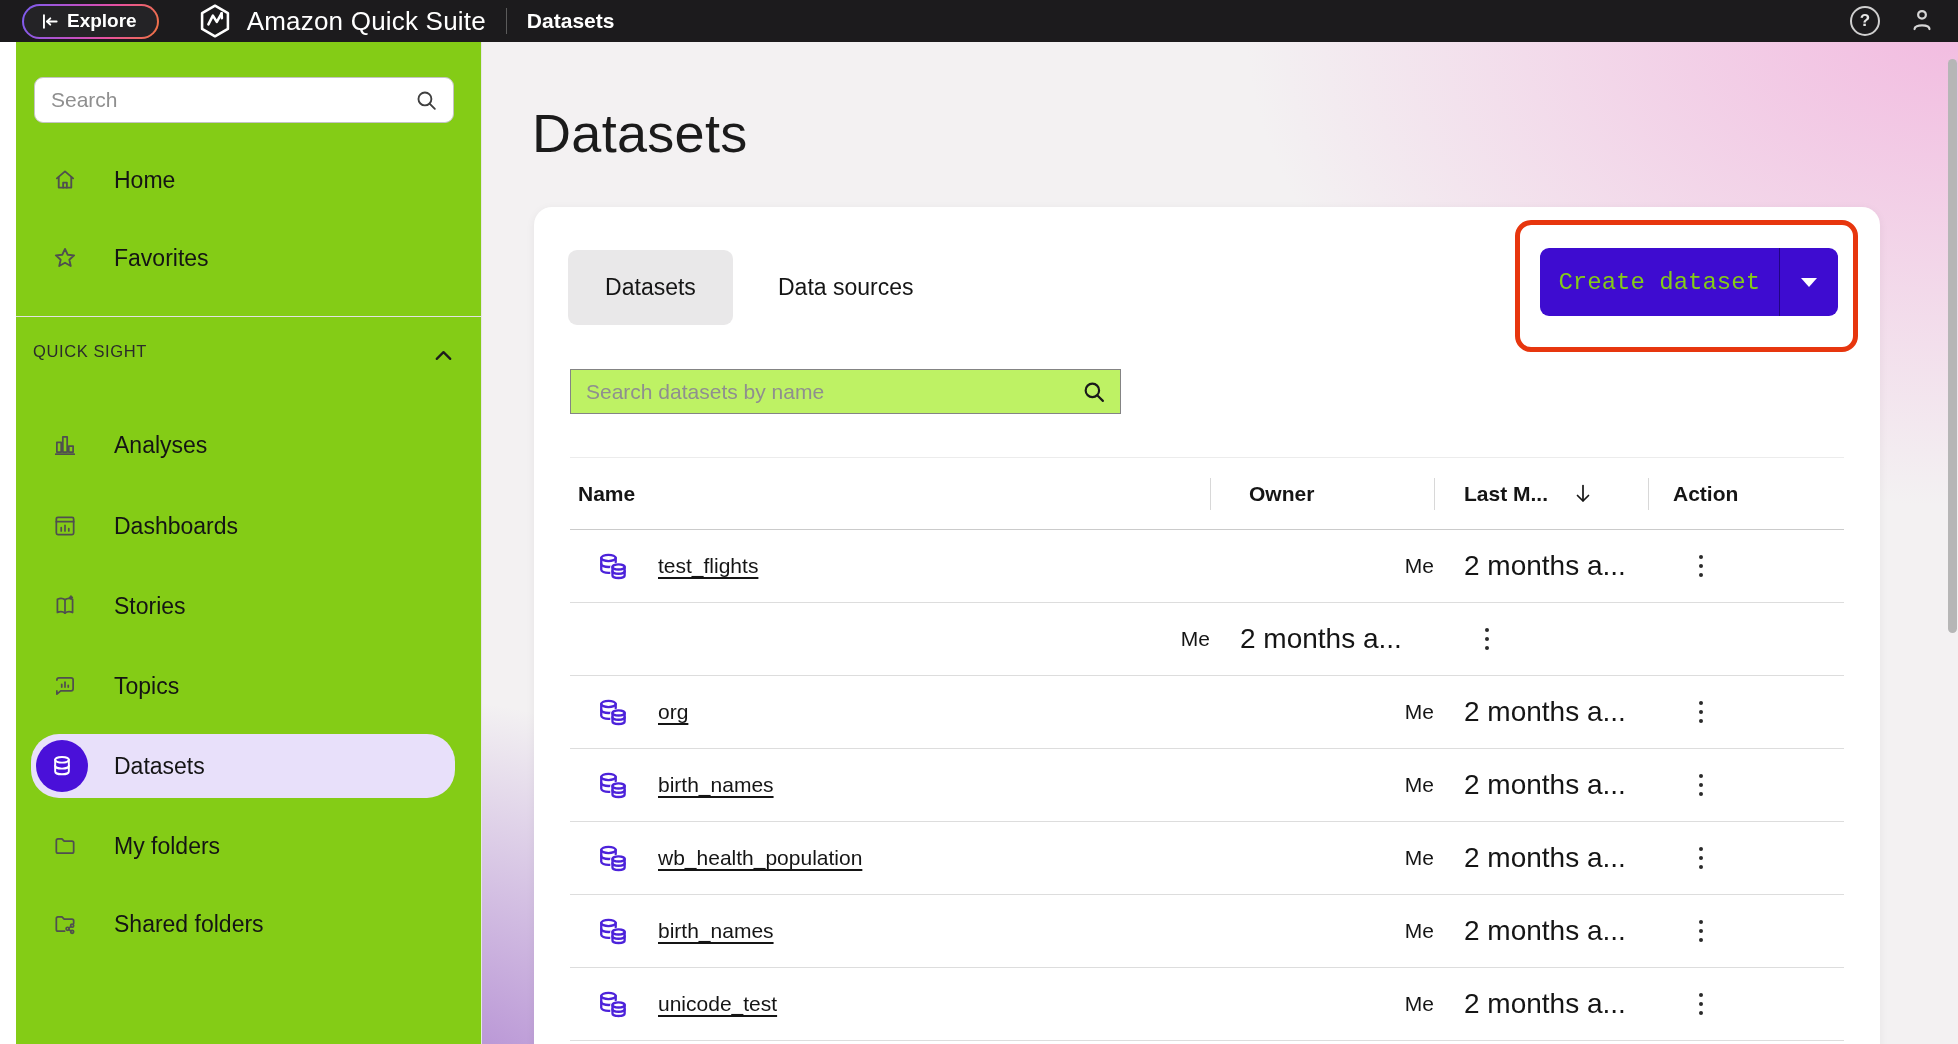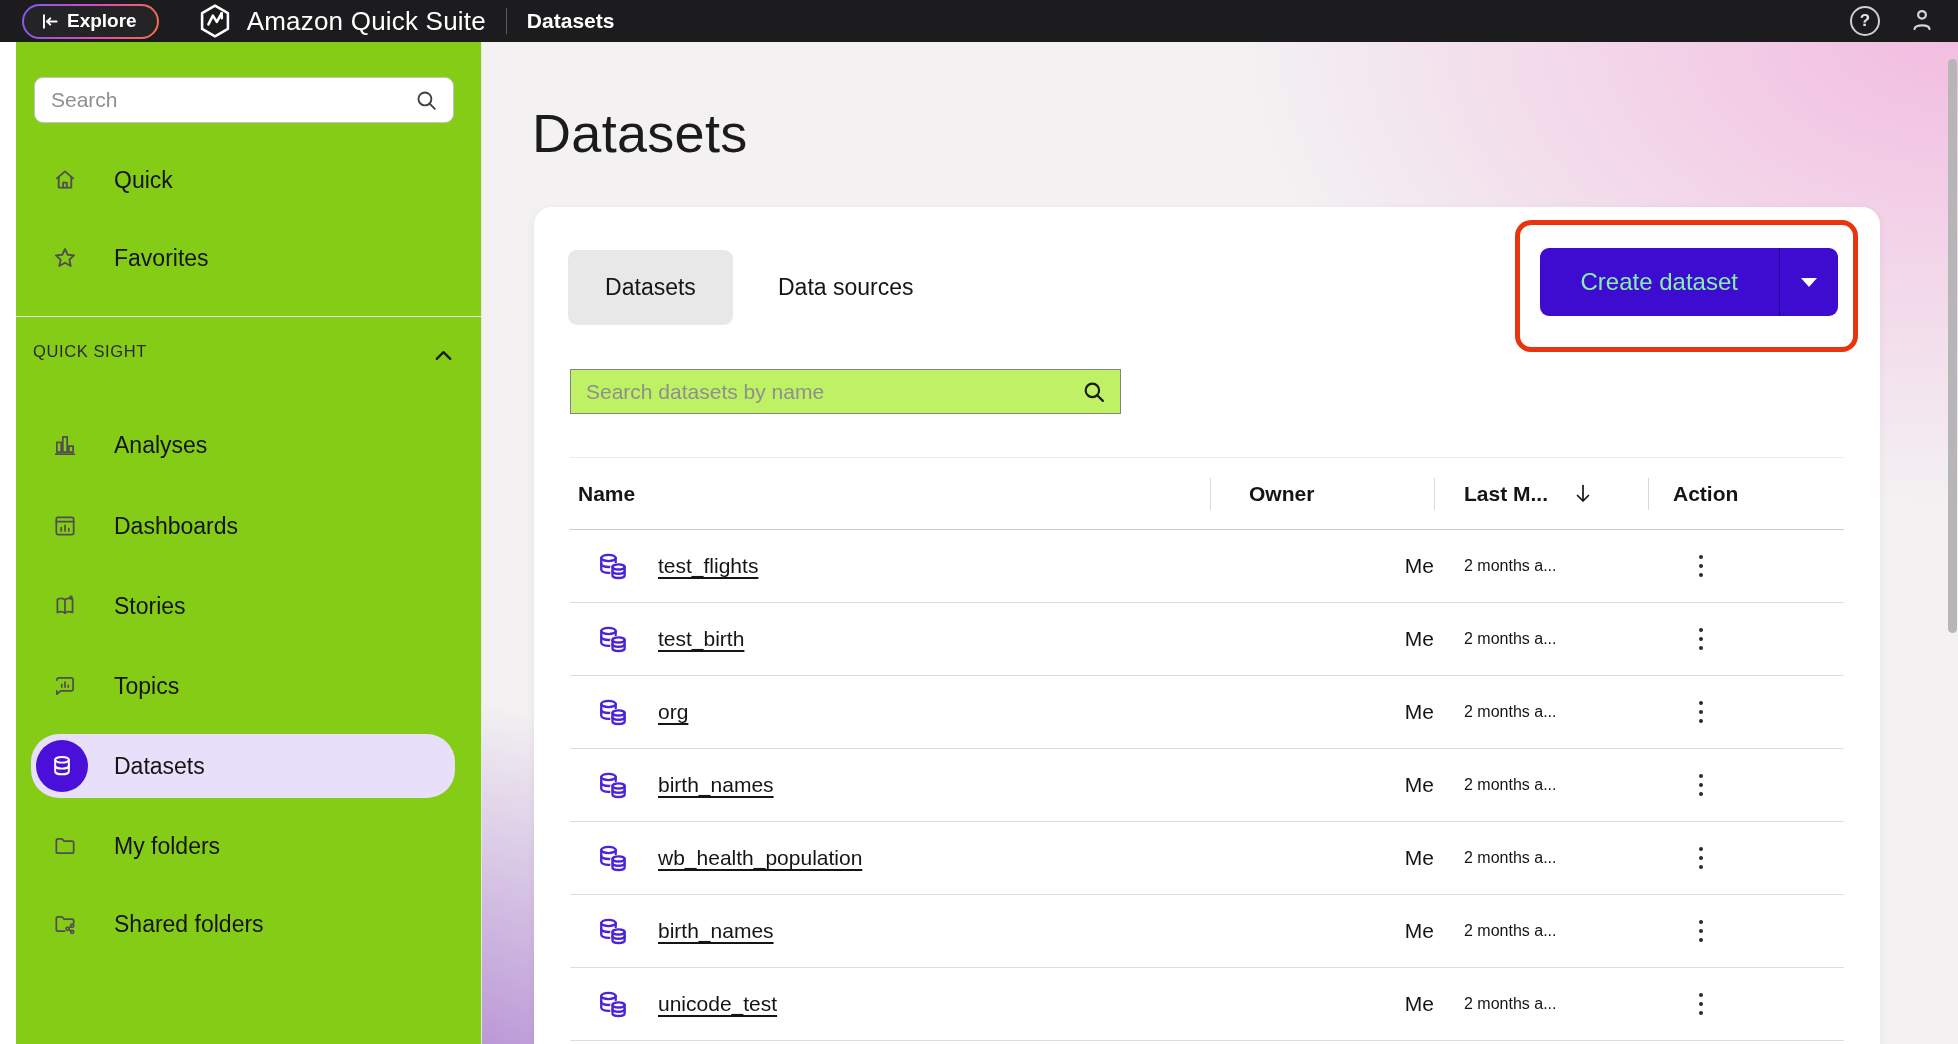--- a/index.html
+++ b/index.html
@@ -49,21 +49,21 @@
   .card { position:absolute; left:68px; top:165px; width:1346px; height:900px; background:#fff; border-radius:18px;
     box-shadow:0 2px 10px rgba(0,0,0,0.06); }
   .tabs { position:absolute; left:34px; top:43px; display:flex; align-items:center; }
   .tab { height:75px; display:flex; align-items:center; justify-content:center; font-size:23px; color:#151515; background:transparent;
     border:none; cursor:pointer; font-family:inherit; }
   .tab.active { width:165px; background:#e9e8e9; border-radius:9px; }
   .tab.plain { margin-left:41px; padding:0 4px; }
   .annotation-box { position:absolute; top:13px; right:22px; width:343px; height:132px; border:5px solid #e7360e; border-radius:16px; }
   .create-btn { position:absolute; left:20px; top:23px; width:298px; height:68px; background:#3e0cd0; border:none; border-radius:9px;
     display:flex; align-items:stretch; cursor:pointer; padding:0; overflow:hidden; }
-  .create-main { flex:1; display:flex; align-items:center; justify-content:center; color:#86efac; font-size:24px; font-family:Liberation Sans, sans-serif; }
+  .create-main { flex:1; display:flex; align-items:center; justify-content:center; color:#84cc16; font-size:24px; font-family:Liberation Mono, monospace; }
   .create-sep { width:1.5px; background:rgba(10,0,70,0.55); }
   .create-caret { width:58px; display:flex; align-items:center; justify-content:center; }
   .ds-search { position:absolute; left:36px; top:162px; width:551px; height:45px; border:1.5px solid #848484; border-radius:0;
     display:flex; align-items:center; background:#bef264; }
   .ds-search input { flex:1; border:none; outline:none; font-size:21px; color:#333; padding:0 8px 0 15px; font-family:inherit; background:transparent; }
   .ds-search input::placeholder { color:#8f8f8f; }
   .ds-search .mag { margin-right:13px; display:flex; }
 
   
   .table { position:absolute; left:36px; right:36px; top:250px; }
@@ -75,21 +75,21 @@
   .th-mod { padding-left:30px; }
   .th-action { padding-left:25px; }
   .th-owner::before, .th-mod::before, .th-action::before { content:""; position:absolute; left:0; top:50%; transform:translateY(-50%);
     width:1px; height:32px; background:#d8d8d8; }
   .sort-ico { margin-left:26px; display:flex; }
   .trow { border-bottom:1px solid #dddddd; }
   .td-name { display:flex; align-items:center; gap:28px; padding-left:26px; }
   .td-name .ds-ico { display:flex; flex:0 0 auto; }
   .ds-link { font-size:21px; color:#151515; text-decoration:underline; text-underline-offset:4px; cursor:pointer; }
   .td-owner { padding-left:39px; font-size:21px;text-align:right; }
-  .td-mod { padding-left:30px; font-size:16px; }
+  .td-mod { padding-left:30px; font-size:28px; }
   .kebab { margin-left:40px; width:26px; height:34px; background:none; border:none; cursor:pointer;
     display:flex; flex-direction:column; align-items:center; justify-content:center; gap:4.5px; }
   .kebab i { width:4.5px; height:4.5px; border-radius:50%; background:#2a2a2a; }
 
   .scroll-thumb { position:absolute; right:1px; top:17px; width:9px; height:574px; background:#b6b6b6; border-radius:5px; }
 </style>
 </head>
 <body>
 
 <div id="page">
@@ -142,21 +142,21 @@
     </div>
 
     <div class="nav-item" style="top:110px">
       <span class="ni-icon">
         <svg viewBox="0 0 24 24" fill="none" stroke="#4f4f4f" stroke-width="1.7" stroke-linejoin="round" stroke-linecap="round">
           <path d="M4.5 10.5 L12 4 L19.5 10.5"></path>
             <path d="M6.2 9.2 V19 H17.8 V9.2"></path>
             <path d="M10.3 19 v-4.6 h3.4 V19"></path>
         </svg>
       </span>
-      <span class="ni-label">Quick</span>
+      <span class="ni-label">Home</span>
     </div>
 
     <div class="nav-item" style="top:188px">
       <span class="ni-icon">
         <svg viewBox="0 0 24 24" fill="none" stroke="#4f4f4f" stroke-width="1.7" stroke-linejoin="round">
           <path d="M12 3.6 l2.5 5.4 5.9 0.6 -4.4 4 1.3 5.8 -5.3 -3 -5.3 3 1.3 -5.8 -4.4 -4 5.9 -0.6 Z"></path>
         </svg>
       </span>
       <span class="ni-label">Favorites</span>
     </div>
@@ -341,41 +341,53 @@
     <div class="td-action">
       <button class="kebab">
                   <i></i>
                   <i></i>
                   <i></i>
                 </button>
     </div>
   </div>
 
   <div class="trow">
+    <div class="td-owner">Me</div>
+    <div class="td-mod">2 months a...</div>
+    <div class="td-action">
+      <button class="kebab">
+                  <i></i>
+                  <i></i>
+                  <i></i>
+                </button>
+    </div>
+  </div>
+
+  <div class="trow">
     <div class="td-name">
       <span class="ds-ico">
         <svg width="34" height="31" viewBox="0 0 26 24" fill="none">
           <g stroke="#4c22da" stroke-width="1.8" stroke-linecap="round">
             <ellipse cx="9.5" cy="5.4" rx="5.6" ry="2.4"></ellipse>
             <path d="M3.9 5.4 V14.6 c0 1.3 2.5 2.4 5.6 2.4 1 0 1.9-.1 2.7-.3"></path>
             <path d="M15.1 5.4 v3.4"></path>
             <path d="M3.9 10 c0 1.3 2.5 2.4 5.6 2.4 .6 0 1.2 0 1.7-.1"></path>
           </g>
           <g>
             <ellipse cx="17.3" cy="12.1" rx="6.4" ry="3" fill="#fff"></ellipse>
             <rect x="10.9" y="12.1" width="12.8" height="8" fill="#fff"></rect>
           </g>
           <g stroke="#4c22da" stroke-width="1.8" stroke-linecap="round">
             <ellipse cx="17.3" cy="12.3" rx="4.7" ry="2"></ellipse>
             <path d="M12.6 12.3 V18.9 c0 1.1 2.1 2 4.7 2 s4.7-.9 4.7-2 V12.3"></path>
             <path d="M12.6 15.6 c0 1.1 2.1 2 4.7 2 s4.7-.9 4.7-2"></path>
           </g>
         </svg>
       </span>
-      <a class="ds-link">test_birth</a>
+      <a class="ds-link">org</a>
     </div>
     <div class="td-owner">Me</div>
     <div class="td-mod">2 months a...</div>
     <div class="td-action">
       <button class="kebab">
                   <i></i>
                   <i></i>
                   <i></i>
                 </button>
     </div>
@@ -395,21 +407,21 @@
             <ellipse cx="17.3" cy="12.1" rx="6.4" ry="3" fill="#fff"></ellipse>
             <rect x="10.9" y="12.1" width="12.8" height="8" fill="#fff"></rect>
           </g>
           <g stroke="#4c22da" stroke-width="1.8" stroke-linecap="round">
             <ellipse cx="17.3" cy="12.3" rx="4.7" ry="2"></ellipse>
             <path d="M12.6 12.3 V18.9 c0 1.1 2.1 2 4.7 2 s4.7-.9 4.7-2 V12.3"></path>
             <path d="M12.6 15.6 c0 1.1 2.1 2 4.7 2 s4.7-.9 4.7-2"></path>
           </g>
         </svg>
       </span>
-      <a class="ds-link">org</a>
+      <a class="ds-link">birth_names</a>
     </div>
     <div class="td-owner">Me</div>
     <div class="td-mod">2 months a...</div>
     <div class="td-action">
       <button class="kebab">
                   <i></i>
                   <i></i>
                   <i></i>
                 </button>
     </div>
@@ -429,21 +441,21 @@
             <ellipse cx="17.3" cy="12.1" rx="6.4" ry="3" fill="#fff"></ellipse>
             <rect x="10.9" y="12.1" width="12.8" height="8" fill="#fff"></rect>
           </g>
           <g stroke="#4c22da" stroke-width="1.8" stroke-linecap="round">
             <ellipse cx="17.3" cy="12.3" rx="4.7" ry="2"></ellipse>
             <path d="M12.6 12.3 V18.9 c0 1.1 2.1 2 4.7 2 s4.7-.9 4.7-2 V12.3"></path>
             <path d="M12.6 15.6 c0 1.1 2.1 2 4.7 2 s4.7-.9 4.7-2"></path>
           </g>
         </svg>
       </span>
-      <a class="ds-link">birth_names</a>
+      <a class="ds-link">wb_health_population</a>
     </div>
     <div class="td-owner">Me</div>
     <div class="td-mod">2 months a...</div>
     <div class="td-action">
       <button class="kebab">
                   <i></i>
                   <i></i>
                   <i></i>
                 </button>
     </div>
@@ -463,21 +475,21 @@
             <ellipse cx="17.3" cy="12.1" rx="6.4" ry="3" fill="#fff"></ellipse>
             <rect x="10.9" y="12.1" width="12.8" height="8" fill="#fff"></rect>
           </g>
           <g stroke="#4c22da" stroke-width="1.8" stroke-linecap="round">
             <ellipse cx="17.3" cy="12.3" rx="4.7" ry="2"></ellipse>
             <path d="M12.6 12.3 V18.9 c0 1.1 2.1 2 4.7 2 s4.7-.9 4.7-2 V12.3"></path>
             <path d="M12.6 15.6 c0 1.1 2.1 2 4.7 2 s4.7-.9 4.7-2"></path>
           </g>
         </svg>
       </span>
-      <a class="ds-link">wb_health_population</a>
+      <a class="ds-link">birth_names</a>
     </div>
     <div class="td-owner">Me</div>
     <div class="td-mod">2 months a...</div>
     <div class="td-action">
       <button class="kebab">
                   <i></i>
                   <i></i>
                   <i></i>
                 </button>
     </div>
@@ -497,54 +509,20 @@
             <ellipse cx="17.3" cy="12.1" rx="6.4" ry="3" fill="#fff"></ellipse>
             <rect x="10.9" y="12.1" width="12.8" height="8" fill="#fff"></rect>
           </g>
           <g stroke="#4c22da" stroke-width="1.8" stroke-linecap="round">
             <ellipse cx="17.3" cy="12.3" rx="4.7" ry="2"></ellipse>
             <path d="M12.6 12.3 V18.9 c0 1.1 2.1 2 4.7 2 s4.7-.9 4.7-2 V12.3"></path>
             <path d="M12.6 15.6 c0 1.1 2.1 2 4.7 2 s4.7-.9 4.7-2"></path>
           </g>
         </svg>
       </span>
-      <a class="ds-link">birth_names</a>
-    </div>
-    <div class="td-owner">Me</div>
-    <div class="td-mod">2 months a...</div>
-    <div class="td-action">
-      <button class="kebab">
-                  <i></i>
-                  <i></i>
-                  <i></i>
-                </button>
-    </div>
-  </div>
-
-  <div class="trow">
-    <div class="td-name">
-      <span class="ds-ico">
-        <svg width="34" height="31" viewBox="0 0 26 24" fill="none">
-          <g stroke="#4c22da" stroke-width="1.8" stroke-linecap="round">
-            <ellipse cx="9.5" cy="5.4" rx="5.6" ry="2.4"></ellipse>
-            <path d="M3.9 5.4 V14.6 c0 1.3 2.5 2.4 5.6 2.4 1 0 1.9-.1 2.7-.3"></path>
-            <path d="M15.1 5.4 v3.4"></path>
-            <path d="M3.9 10 c0 1.3 2.5 2.4 5.6 2.4 .6 0 1.2 0 1.7-.1"></path>
-          </g>
-          <g>
-            <ellipse cx="17.3" cy="12.1" rx="6.4" ry="3" fill="#fff"></ellipse>
-            <rect x="10.9" y="12.1" width="12.8" height="8" fill="#fff"></rect>
-          </g>
-          <g stroke="#4c22da" stroke-width="1.8" stroke-linecap="round">
-            <ellipse cx="17.3" cy="12.3" rx="4.7" ry="2"></ellipse>
-            <path d="M12.6 12.3 V18.9 c0 1.1 2.1 2 4.7 2 s4.7-.9 4.7-2 V12.3"></path>
-            <path d="M12.6 15.6 c0 1.1 2.1 2 4.7 2 s4.7-.9 4.7-2"></path>
-          </g>
-        </svg>
-      </span>
       <a class="ds-link">unicode_test</a>
     </div>
     <div class="td-owner">Me</div>
     <div class="td-mod">2 months a...</div>
     <div class="td-action">
       <button class="kebab">
                   <i></i>
                   <i></i>
                   <i></i>
                 </button>

